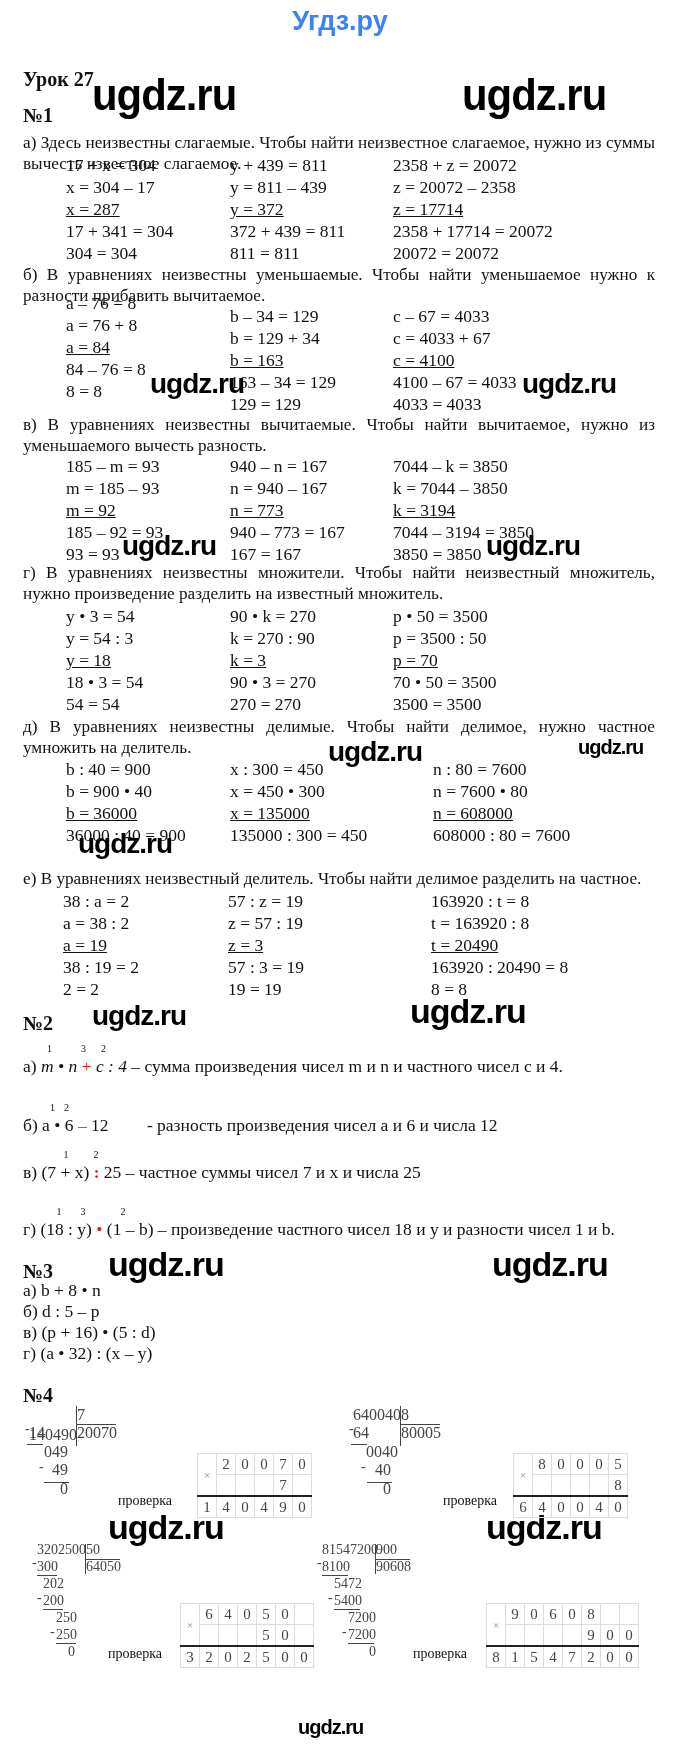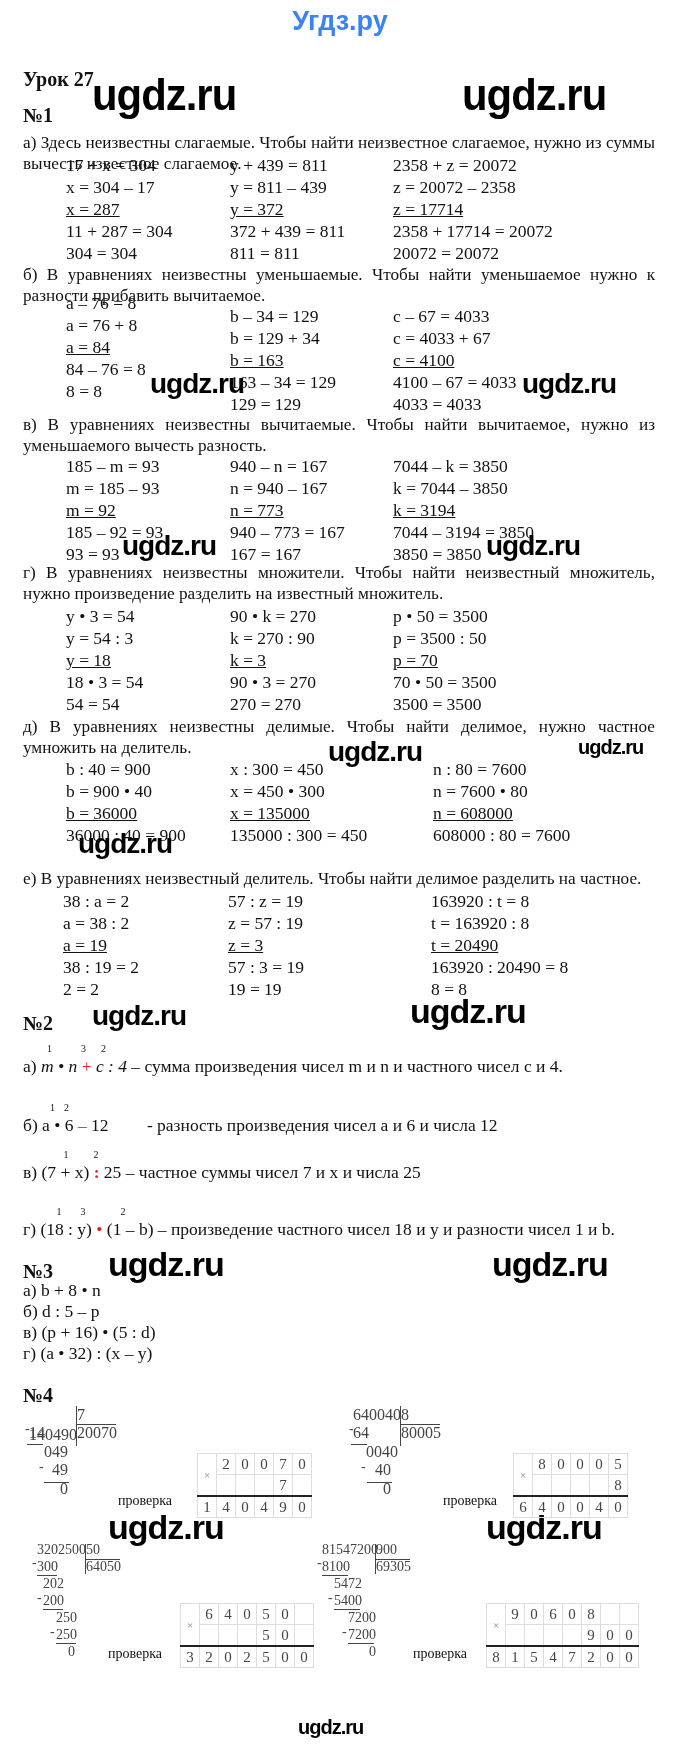--- a/index.html
+++ b/index.html
@@ -55,21 +55,21 @@
 <div class="abs wm wm-l" style="left:486px;top:1508px;">ugdz.ru</div>
 <div class="abs wm wm-s" style="left:298px;top:1716px;">ugdz.ru</div>
 
 <div class="abs h" style="left:23px;top:104px;">№1</div>
 
 <div class="abs para" style="top:132px;">а) Здесь неизвестны слагаемые. Чтобы найти неизвестное слагаемое, нужно из суммы вычесть известное слагаемое.</div>
 <div class="abs eq" style="left:66px;top:154px;">
   <div>17 + x = 304</div>
   <div>x = 304 – 17</div>
   <div class="u">x = 287</div>
-  <div>11 + 287 = 304</div>
+  <div>17 + 341 = 304</div>
   <div>304 = 304</div>
 </div>
 <div class="abs eq" style="left:230px;top:154px;">
   <div>y + 439 = 811</div>
   <div>y = 811 – 439</div>
   <div class="u">y = 372</div>
   <div>372 + 439 = 811</div>
   <div>811 = 811</div>
 </div>
 <div class="abs eq" style="left:393px;top:154px;">
@@ -391,21 +391,21 @@
         <td>0</td>
       </tr>
 </tbody>
   </table>
 
 <div class="abs ld" style="left:320px;top:1541px;width:140px;height:130px;font-size:14px;line-height:17px;">
   <span class="line" style="left:2px;top:0;">81547200</span>
   <span class="line" style="left:56px;top:0;">900</span>
   <div class="vbar" style="left:55px;top:3px;height:30px;"></div>
   <div class="hbar" style="left:55px;top:18px;width:35px;"></div>
-  <span class="line" style="left:56px;top:17px;">69305</span>
+  <span class="line" style="left:56px;top:17px;">90608</span>
   <span class="minus" style="left:-3px;top:13px;">-</span>
   <span class="line" style="left:2px;top:17px;">8100</span>
   <div class="hbar" style="left:2px;top:34px;width:26px;"></div>
   <span class="line" style="left:14px;top:34px;">5472</span>
   <span class="minus" style="left:8px;top:48px;">-</span>
   <span class="line" style="left:14px;top:51px;">5400</span>
   <div class="hbar" style="left:14px;top:68px;width:26px;"></div>
   <span class="line" style="left:28px;top:68px;">7200</span>
   <span class="minus" style="left:22px;top:82px;">-</span>
   <span class="line" style="left:28px;top:85px;">7200</span>

